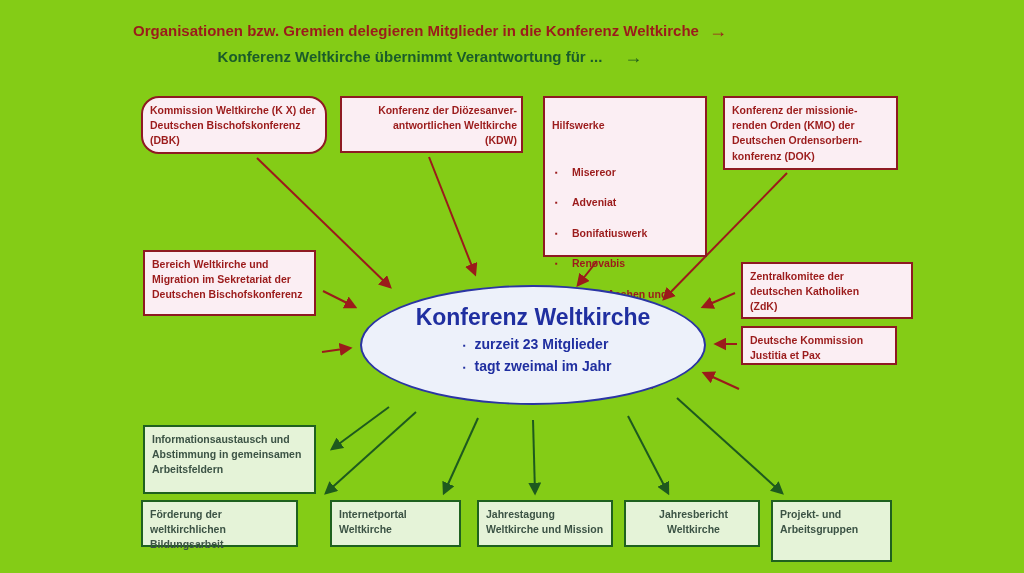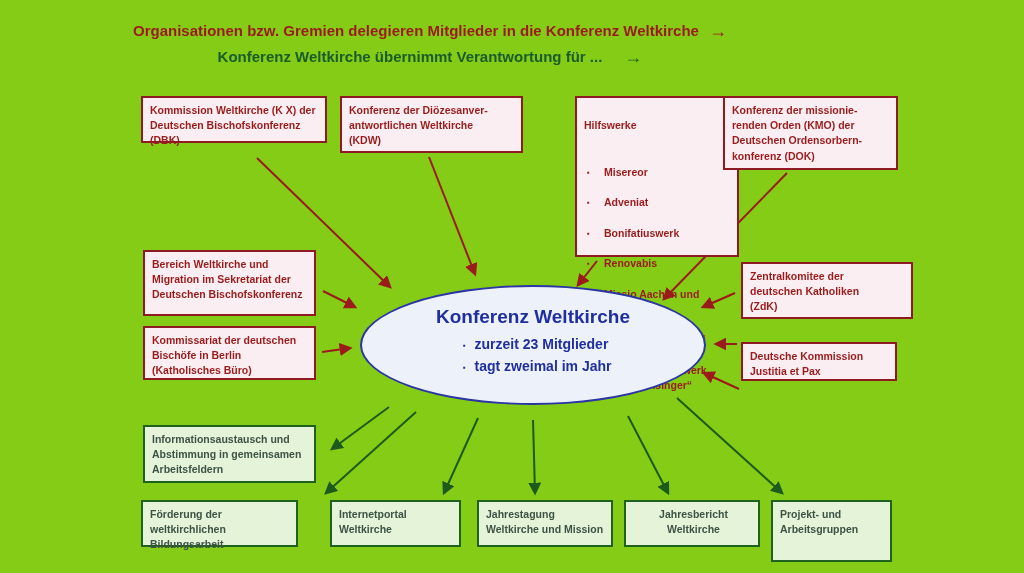--- a/index.html
+++ b/index.html
@@ -14,47 +14,47 @@
   .title-arrow{font-size:18px;vertical-align:-1px;}
   .title-arrow.r{margin-left:10px;color:#9B1B1B;}
   .title-arrow.g{margin-left:22px;color:#1E5A1E;}
   .box{
     position:absolute;box-sizing:border-box;font-size:10.5px;line-height:1.45;
     padding:5px 4px 4px 7px;white-space:pre-line;
   }
   .rbox{background:#FBEEF3;border:2px solid #8E1A22;color:#9B1B1B;}
   .gbox{background:#E5F3D8;border:2px solid #1F611F;color:#3C5345;}
   
-  .b-dbk{left:141px;top:96px;width:186px;height:47px;}
-  .b-kdw{left:340px;top:96px;width:183px;height:57px;}
-  .b-hilfswerke{left:543px;top:96px;width:164px;height:161px;margin-left:32px;}
+  .b-dbk{left:141px;top:96px;width:186px;height:58px;border-radius:18px;}
+  .b-kdw{left:340px;top:96px;width:183px;height:57px;text-align:right;}
+  .b-hilfswerke{left:543px;top:96px;width:164px;height:161px;}
   .b-kmo{left:723px;top:96px;width:175px;height:74px;}
   .b-bereich{left:143px;top:250px;width:173px;height:66px;}
   .b-kommissariat{left:143px;top:326px;width:173px;height:54px;}
   .b-zdk{left:741px;top:262px;width:172px;height:57px;}
-  .b-justitia{left:741px;top:326px;width:156px;height:39px;margin-top:16px;}
+  .b-justitia{left:741px;top:326px;width:156px;height:39px;}
   .b-iwm{left:741px;top:372px;width:160px;height:45px;}
   
-  .b-info{left:143px;top:425px;width:173px;height:58px;}
+  .b-info{left:143px;top:425px;width:173px;height:69px;}
   .b-foerderung{left:141px;top:500px;width:157px;height:47px;}
   .b-internetportal{left:330px;top:500px;width:131px;height:47px;}
   .b-jahrestagung{left:477px;top:500px;width:136px;height:47px;}
   .b-jahresbericht{left:624px;top:500px;width:136px;height:47px;text-align:center;}
   .b-projekt{left:771px;top:500px;width:121px;height:62px;}
   
   .hw-list{margin:1px 0 0 0;padding:0;list-style:none;}
   .hw-item{display:flex;white-space:pre-line;}
   .hw-item .sq{flex:0 0 17px;font-size:8px;padding-top:2px;padding-left:3px;}
   
   .ellipse{
     position:absolute;left:360px;top:285px;width:346px;height:120px;box-sizing:border-box;
     background:#EDF1FA;border:2.5px solid #2B35A3;border-radius:50%;
     display:flex;flex-direction:column;align-items:center;color:#202FA0;
   }
-  .ellipse-title{margin-top:17px;font-size:19px;line-height:26px;}
+  .ellipse-title{margin-top:17px;font-size:23px;line-height:26px;}
   .ellipse-bullets{margin-top:4px;text-align:left;font-size:14px;line-height:21px;}
   .eb-row{display:flex;}
   .eb-row .sq{flex:0 0 20px;font-size:8px;padding-top:1px;text-align:center;}
 </style>
 </head>
 <body>
 
 <div id="canvas">
 
   <svg id="arrow-layer" viewBox="0 0 1024 573">
@@ -114,23 +114,20 @@
     </ul>
   </div>
 
   <div class="box rbox b-kmo">Konferenz der missionie-
 renden Orden (KMO) der
 Deutschen Ordensorbern-
 konferenz (DOK)</div>
   <div class="box rbox b-bereich">Bereich Weltkirche und
 Migration im Sekretariat der
 Deutschen Bischofskonferenz</div>
-  <div class="box rbox b-kommissariat">Kommissariat der deutschen
-Bischöfe in Berlin
-(Katholisches Büro)</div>
   <div class="box rbox b-zdk">Zentralkomitee der
 deutschen Katholiken
 (ZdK)</div>
   <div class="box rbox b-justitia">Deutsche Kommission
 Justitia et Pax</div>
 
   <div class="ellipse">
     <div class="ellipse-title">Konferenz Weltkirche</div>
     <div class="ellipse-bullets">
       <div class="eb-row">

